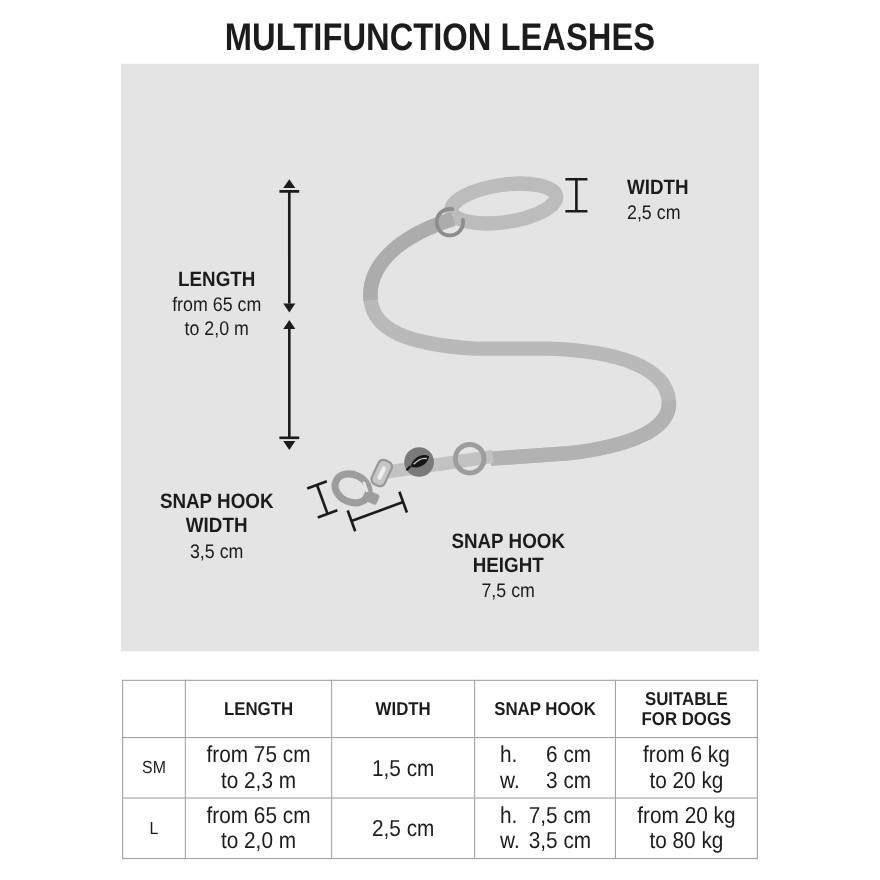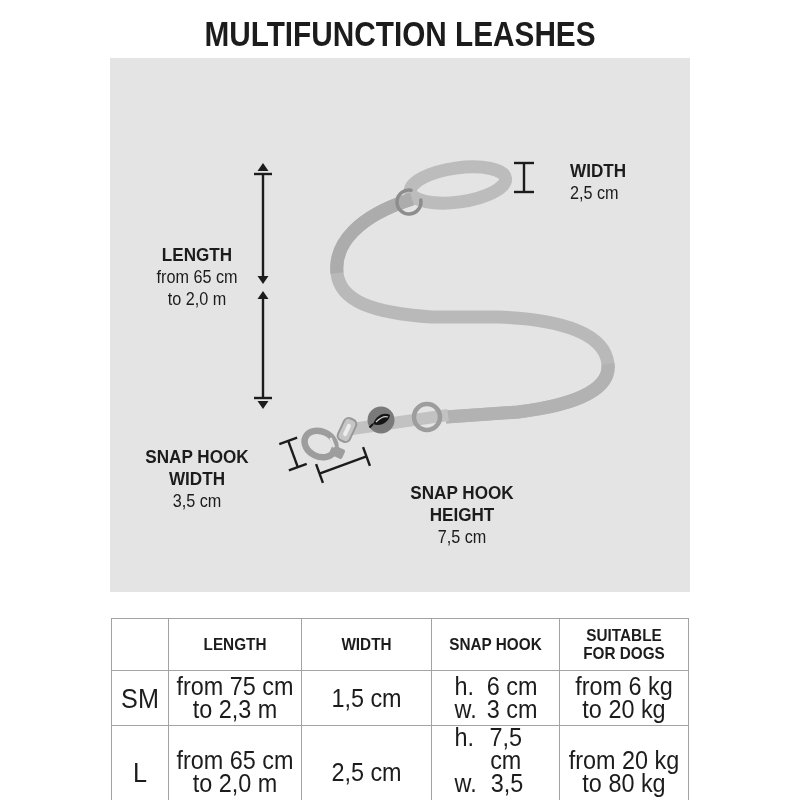--- a/index.html
+++ b/index.html
@@ -34,22 +34,22 @@
     position:absolute; left:111px; top:618px; width:577px;
     border-collapse:collapse; table-layout:fixed;
   }
   .size-table th, .size-table td {
     border:1px solid #a3a3a3; text-align:center; vertical-align:middle;
     padding:0;
   }
   .size-table thead tr { height:52px; }
   .size-table tbody tr { height:55px; }
   .size-table th { font-size:17px; font-weight:bold; line-height:18px; }
-  .size-table td { font-size:26px; font-weight:normal; line-height:23px; }
-  .size-table td.size-cell { font-size:28px; }
+  .size-table td { font-size:21px; font-weight:normal; line-height:23px; }
+  .size-table td.size-cell { font-size:16px; }
   .cellwrap { display:block; transform:scaleX(0.9); transform-origin:center; }
   .hookwrap { width:92px; margin:0 auto; }
   .hookline { display:flex; justify-content:space-between; }
   col.c-size { width:57px; } col.c-len { width:133px; }
   col.c-wid { width:130px; } col.c-hook { width:128px; } col.c-dogs { width:129px; }
 </style>
 </head>
 <body>
 
 <div class="page-title">MULTIFUNCTION LEASHES</div>

